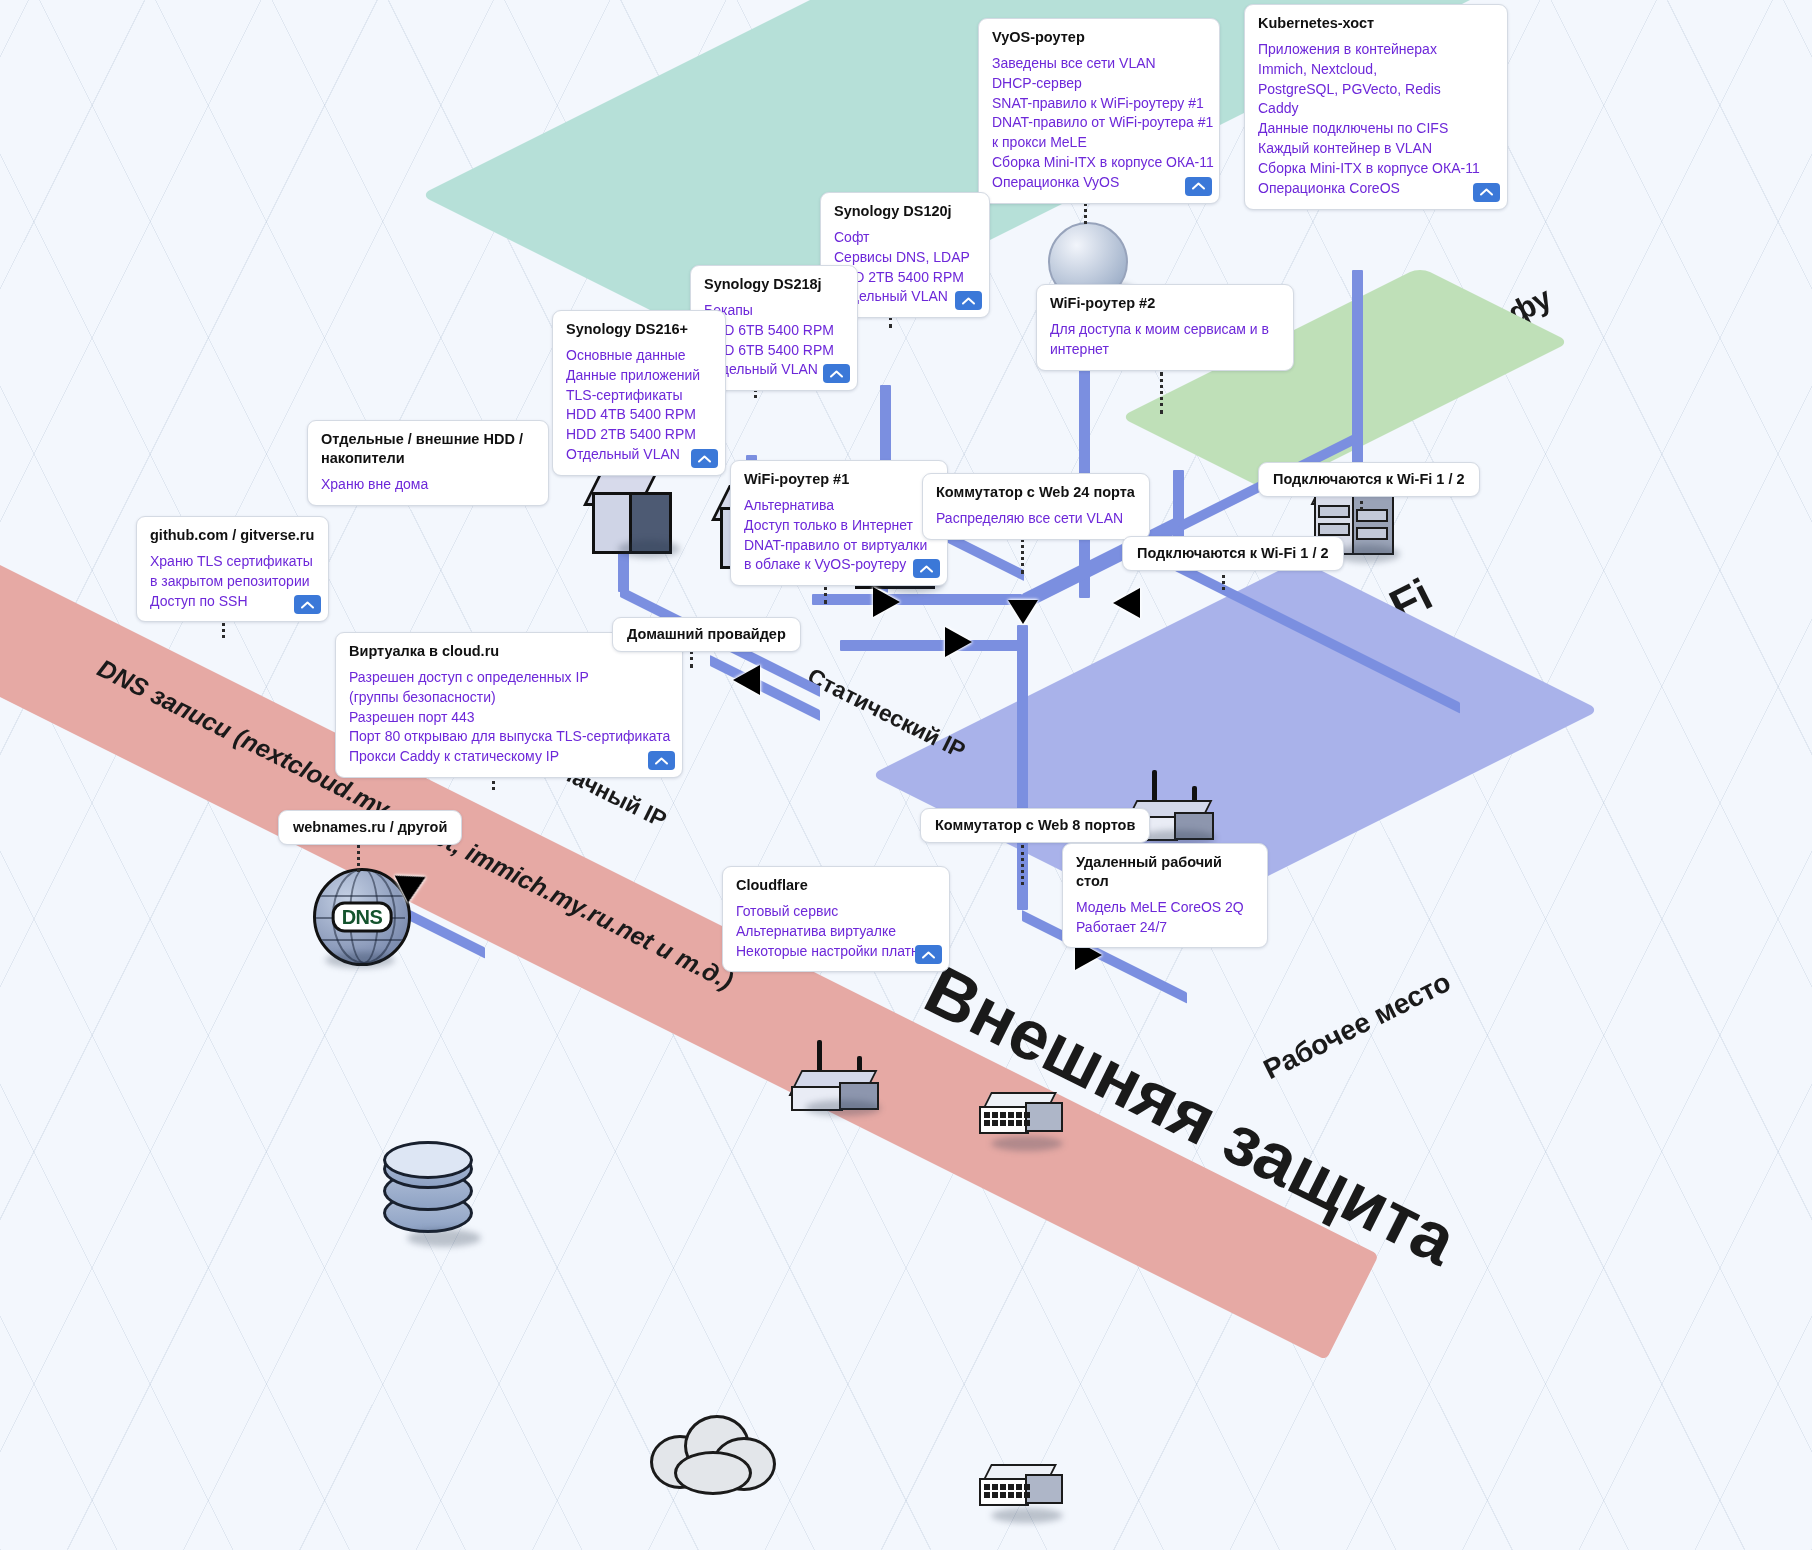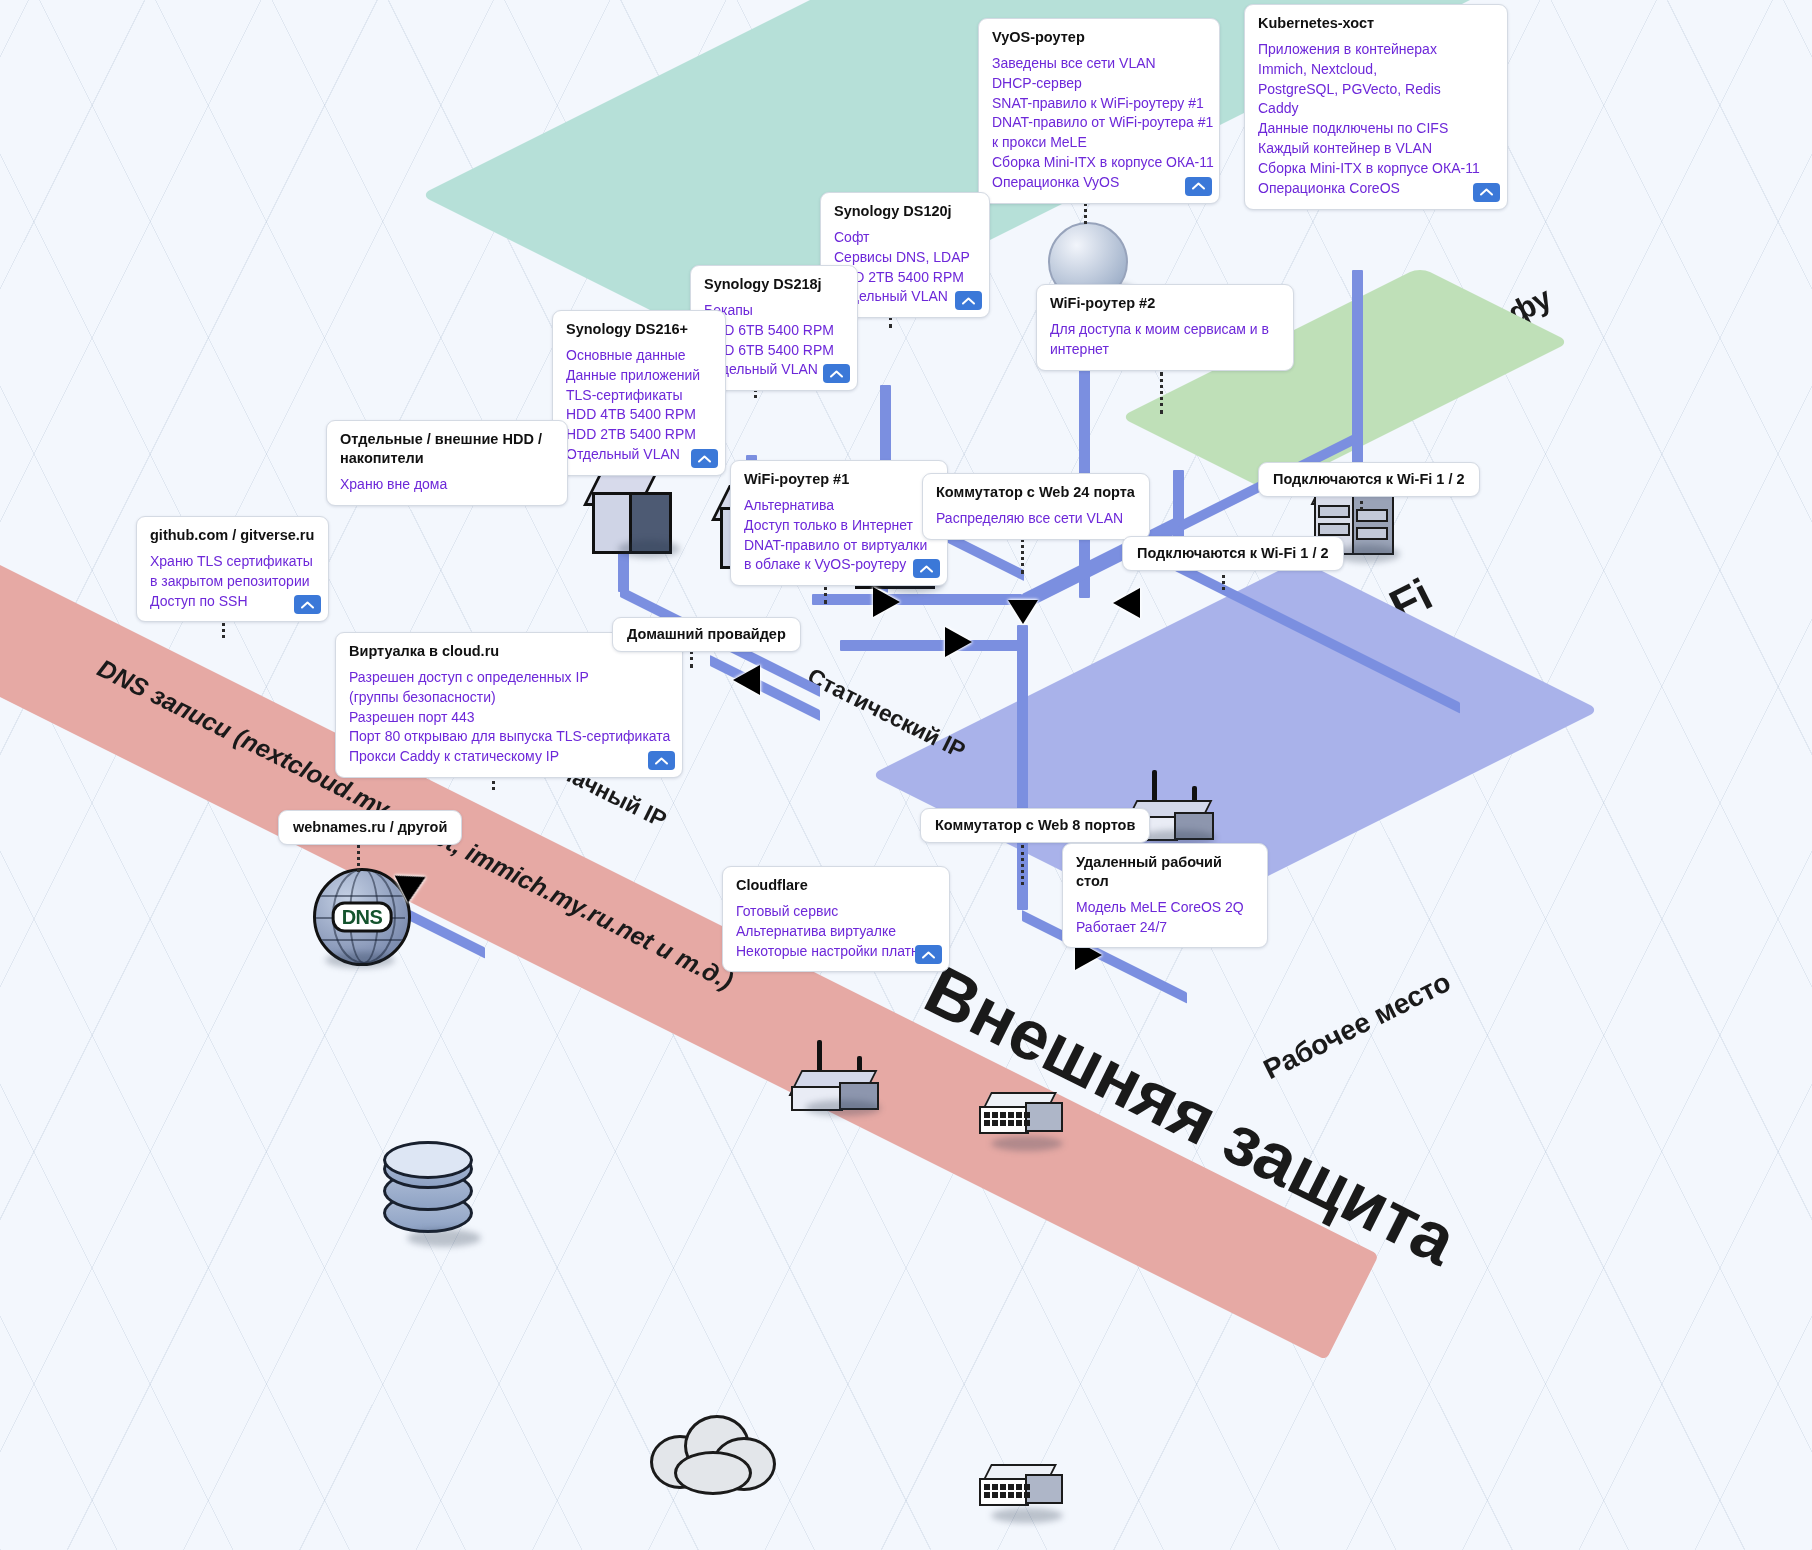--- a/index.html
+++ b/index.html
@@ -407,21 +407,21 @@
     <div class="ln">HDD 4TB 5400 RPM</div>
     <div class="ln">HDD 2TB 5400 RPM</div>
     <div class="ln">Отдельный VLAN</div>
     <div class="chev">
       <svg width="13" height="8" viewBox="0 0 13 8">
           <path d="M1 6.5 L6.5 1.5 L12 6.5" stroke="#fff" stroke-width="2" fill="none" stroke-linecap="round" stroke-linejoin="round"></path>
         </svg>
     </div>
   </div>
 
-  <div class="card" style="left:307px;top:420px;width:214px;margin-left:19px;">
+  <div class="card" style="left:307px;top:420px;width:214px;">
     <div class="ttl" style="margin-bottom:0;">Отдельные / внешние HDD /</div>
     <div class="ttl">накопители</div>
     <div class="ln">Храню вне дома</div>
   </div>
 
   <div class="card" style="left:136px;top:516px;width:165px;">
     <div class="ttl">github.com / gitverse.ru</div>
     <div class="ln">Храню TLS сертификаты</div>
     <div class="ln">в закрытом репозитории</div>
     <div class="ln">Доступ по SSH</div>

